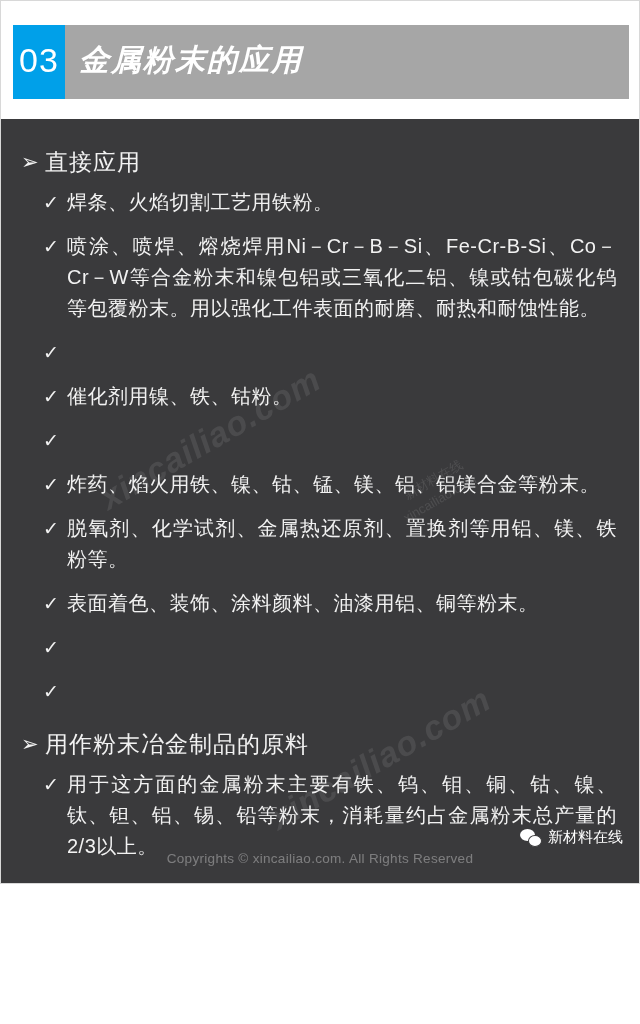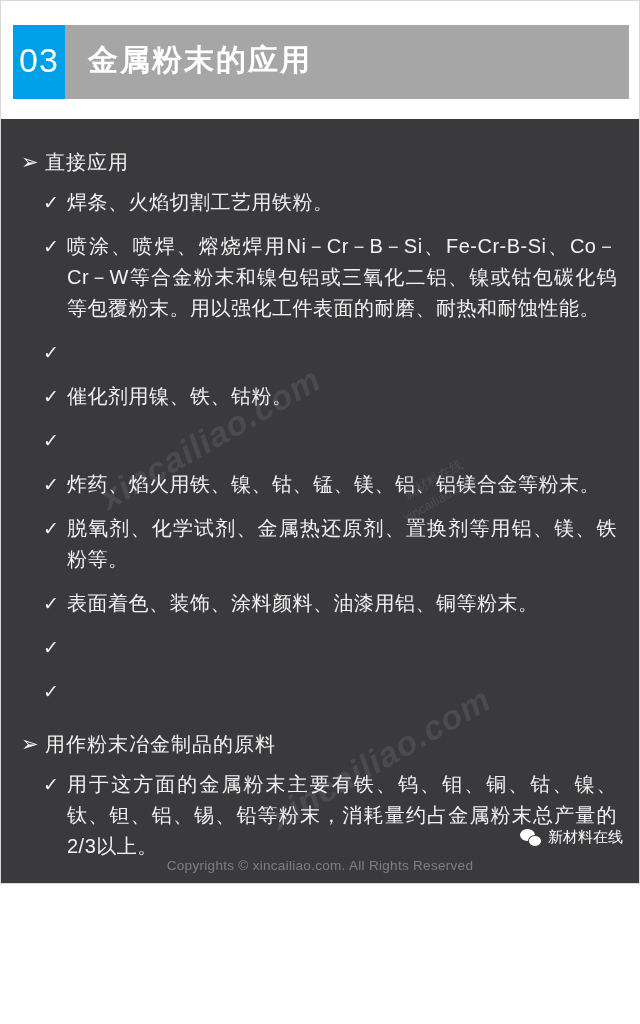--- a/index.html
+++ b/index.html
@@ -40,22 +40,23 @@
     align-items: center;
     justify-content: center;
     letter-spacing: 1px;
     font-family: "Liberation Sans", sans-serif;
   }
   .header-bar {
     flex: 1;
     background: #a6a6a6;
     display: flex;
     align-items: center;
-    padding-left: 23px;
+    padding-left: 14px;
     box-sizing: border-box;
+    font-style: italic;
   }
   .header-title {
     color: #ffffff;
     font-size: 30px;
     font-weight: bold;
     letter-spacing: 2px;
   }
   .header-pad-right {
     width: 10px;
     background: #ffffff;
@@ -90,21 +91,21 @@
     margin: 12px 0 10px 0;
   }
   .l1-marker {
     width: 24px;
     flex: 0 0 24px;
     font-size: 21px;
     line-height: 30px;
     color: #f2f2f2;
   }
   .l1-text {
-    font-size: 20px;
+    font-size: 23px;
     line-height: 30px;
     letter-spacing: 1px;
   }
   .l2 {
     display: flex;
     align-items: flex-start;
     margin: 0 0 13px 0;
     padding-left: 22px;
   }
   .l2-marker {
@@ -151,21 +152,21 @@
   
   .footer {
     position: absolute;
     left: 0;
     right: 0;
     bottom: 0;
     height: 36px;
   }
   .copyright {
     position: absolute;
-    bottom: 10px;
+    bottom: 17px;
     left: 0;
     right: 0;
     text-align: center;
     color: rgba(255,255,255,0.34);
     font-size: 13.5px;
     letter-spacing: 0.3px;
     margin-top: 36px;
   }
   .brand {
     position: absolute;

